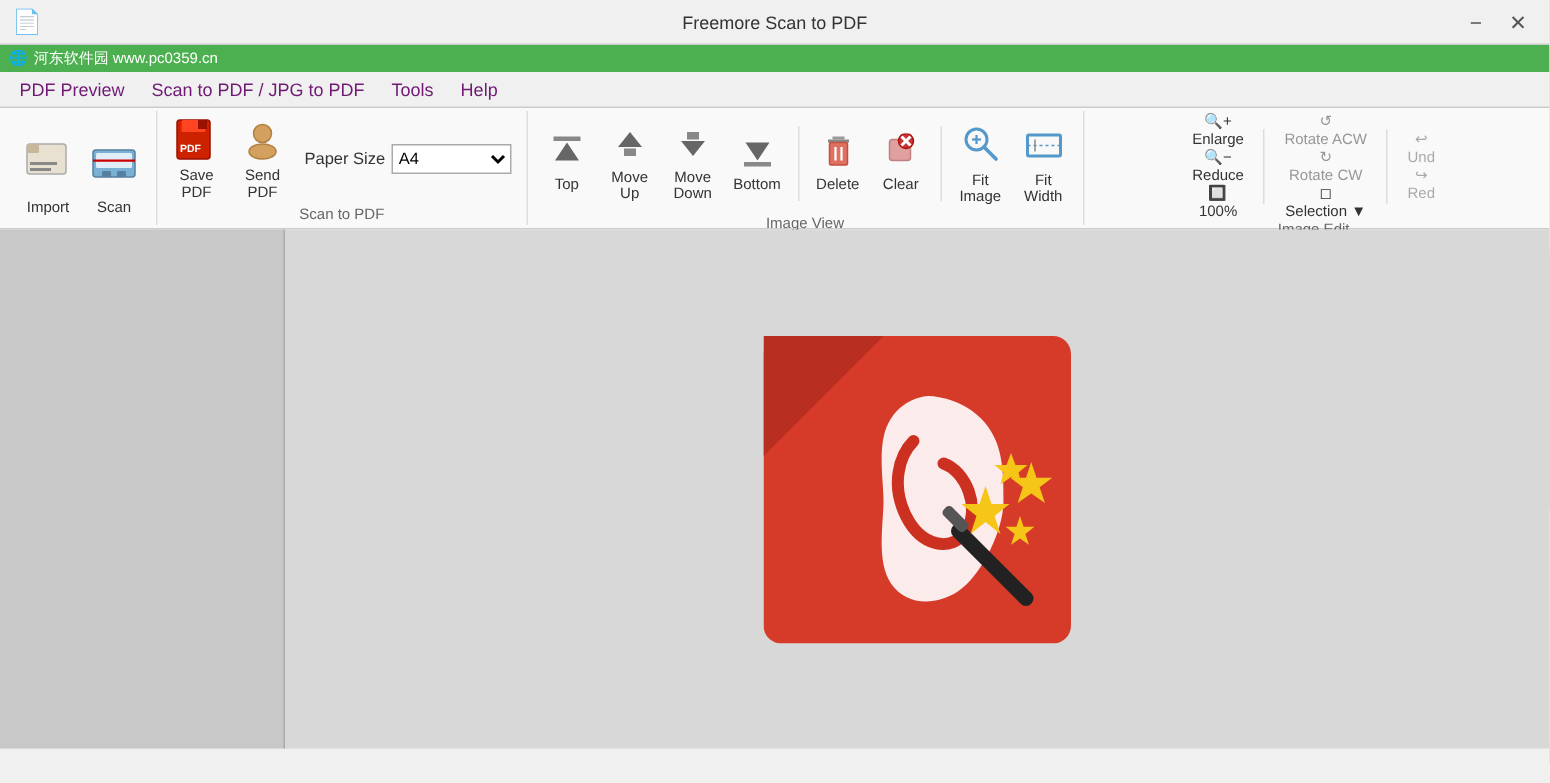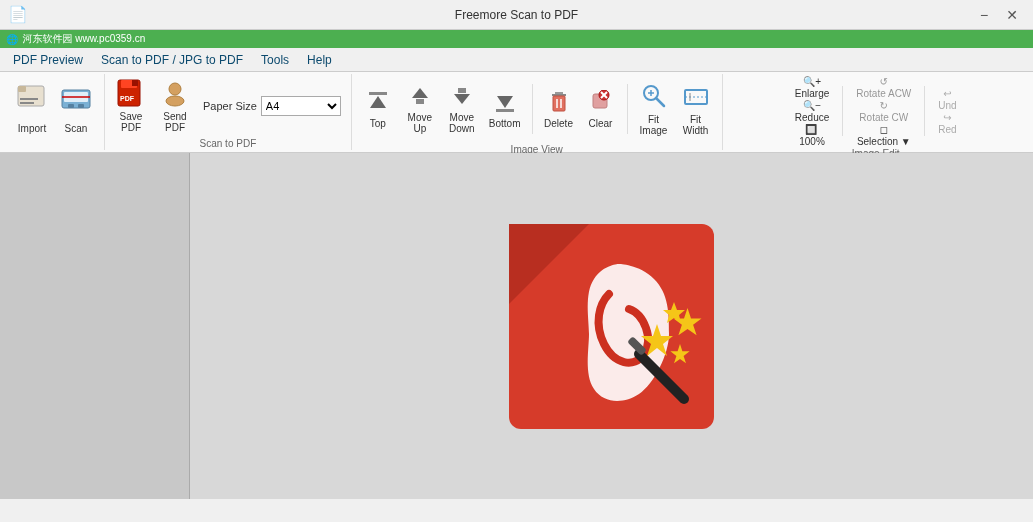--- a/index.html
+++ b/index.html
@@ -59,21 +59,21 @@
       height: 24px;
       display: flex;
       align-items: center;
       padding: 0 4px;
       border-bottom: 1px solid #ccc;
     }
     .menu-item {
       padding: 2px 8px;
       cursor: pointer;
       font-size: 12px;
-      color: #0c4a6e;
+      color: #701a75;
       border: 1px solid transparent;
     }
 
     
     .ribbon {
       background: #f9f9f9;
       border-bottom: 1px solid #ccc;
       display: flex;
       flex-direction: column;
     }
@@ -244,21 +244,21 @@
 <div class="menu-bar">
   <div class="menu-item">PDF Preview</div>
   <div class="menu-item">Scan to PDF / JPG to PDF</div>
   <div class="menu-item">Tools</div>
   <div class="menu-item">Help</div>
 </div>
 
 <div class="ribbon">
   <div class="ribbon-content">
 
-    <div class="ribbon-group" style="flex-direction:row; align-items:flex-start; padding-top:4px;">
+    <div class="ribbon-group" style="flex-direction:row; align-items:flex-end; padding-top:4px;">
       <div class="large-btn">
         <div class="large-btn-icon">
           <svg width="32" height="32" viewBox="0 0 32 32">
             <rect x="2" y="4" width="26" height="20" rx="2" fill="#e8e0d0" stroke="#aaa" stroke-width="1"></rect>
             <rect x="2" y="4" width="8" height="6" rx="1" fill="#c8b89a"></rect>
             <rect x="4" y="16" width="18" height="2" fill="#888"></rect>
             <rect x="4" y="20" width="14" height="2" fill="#888"></rect>
           </svg>
         </div>
         <span class="ribbon-btn-label">Import</span>

